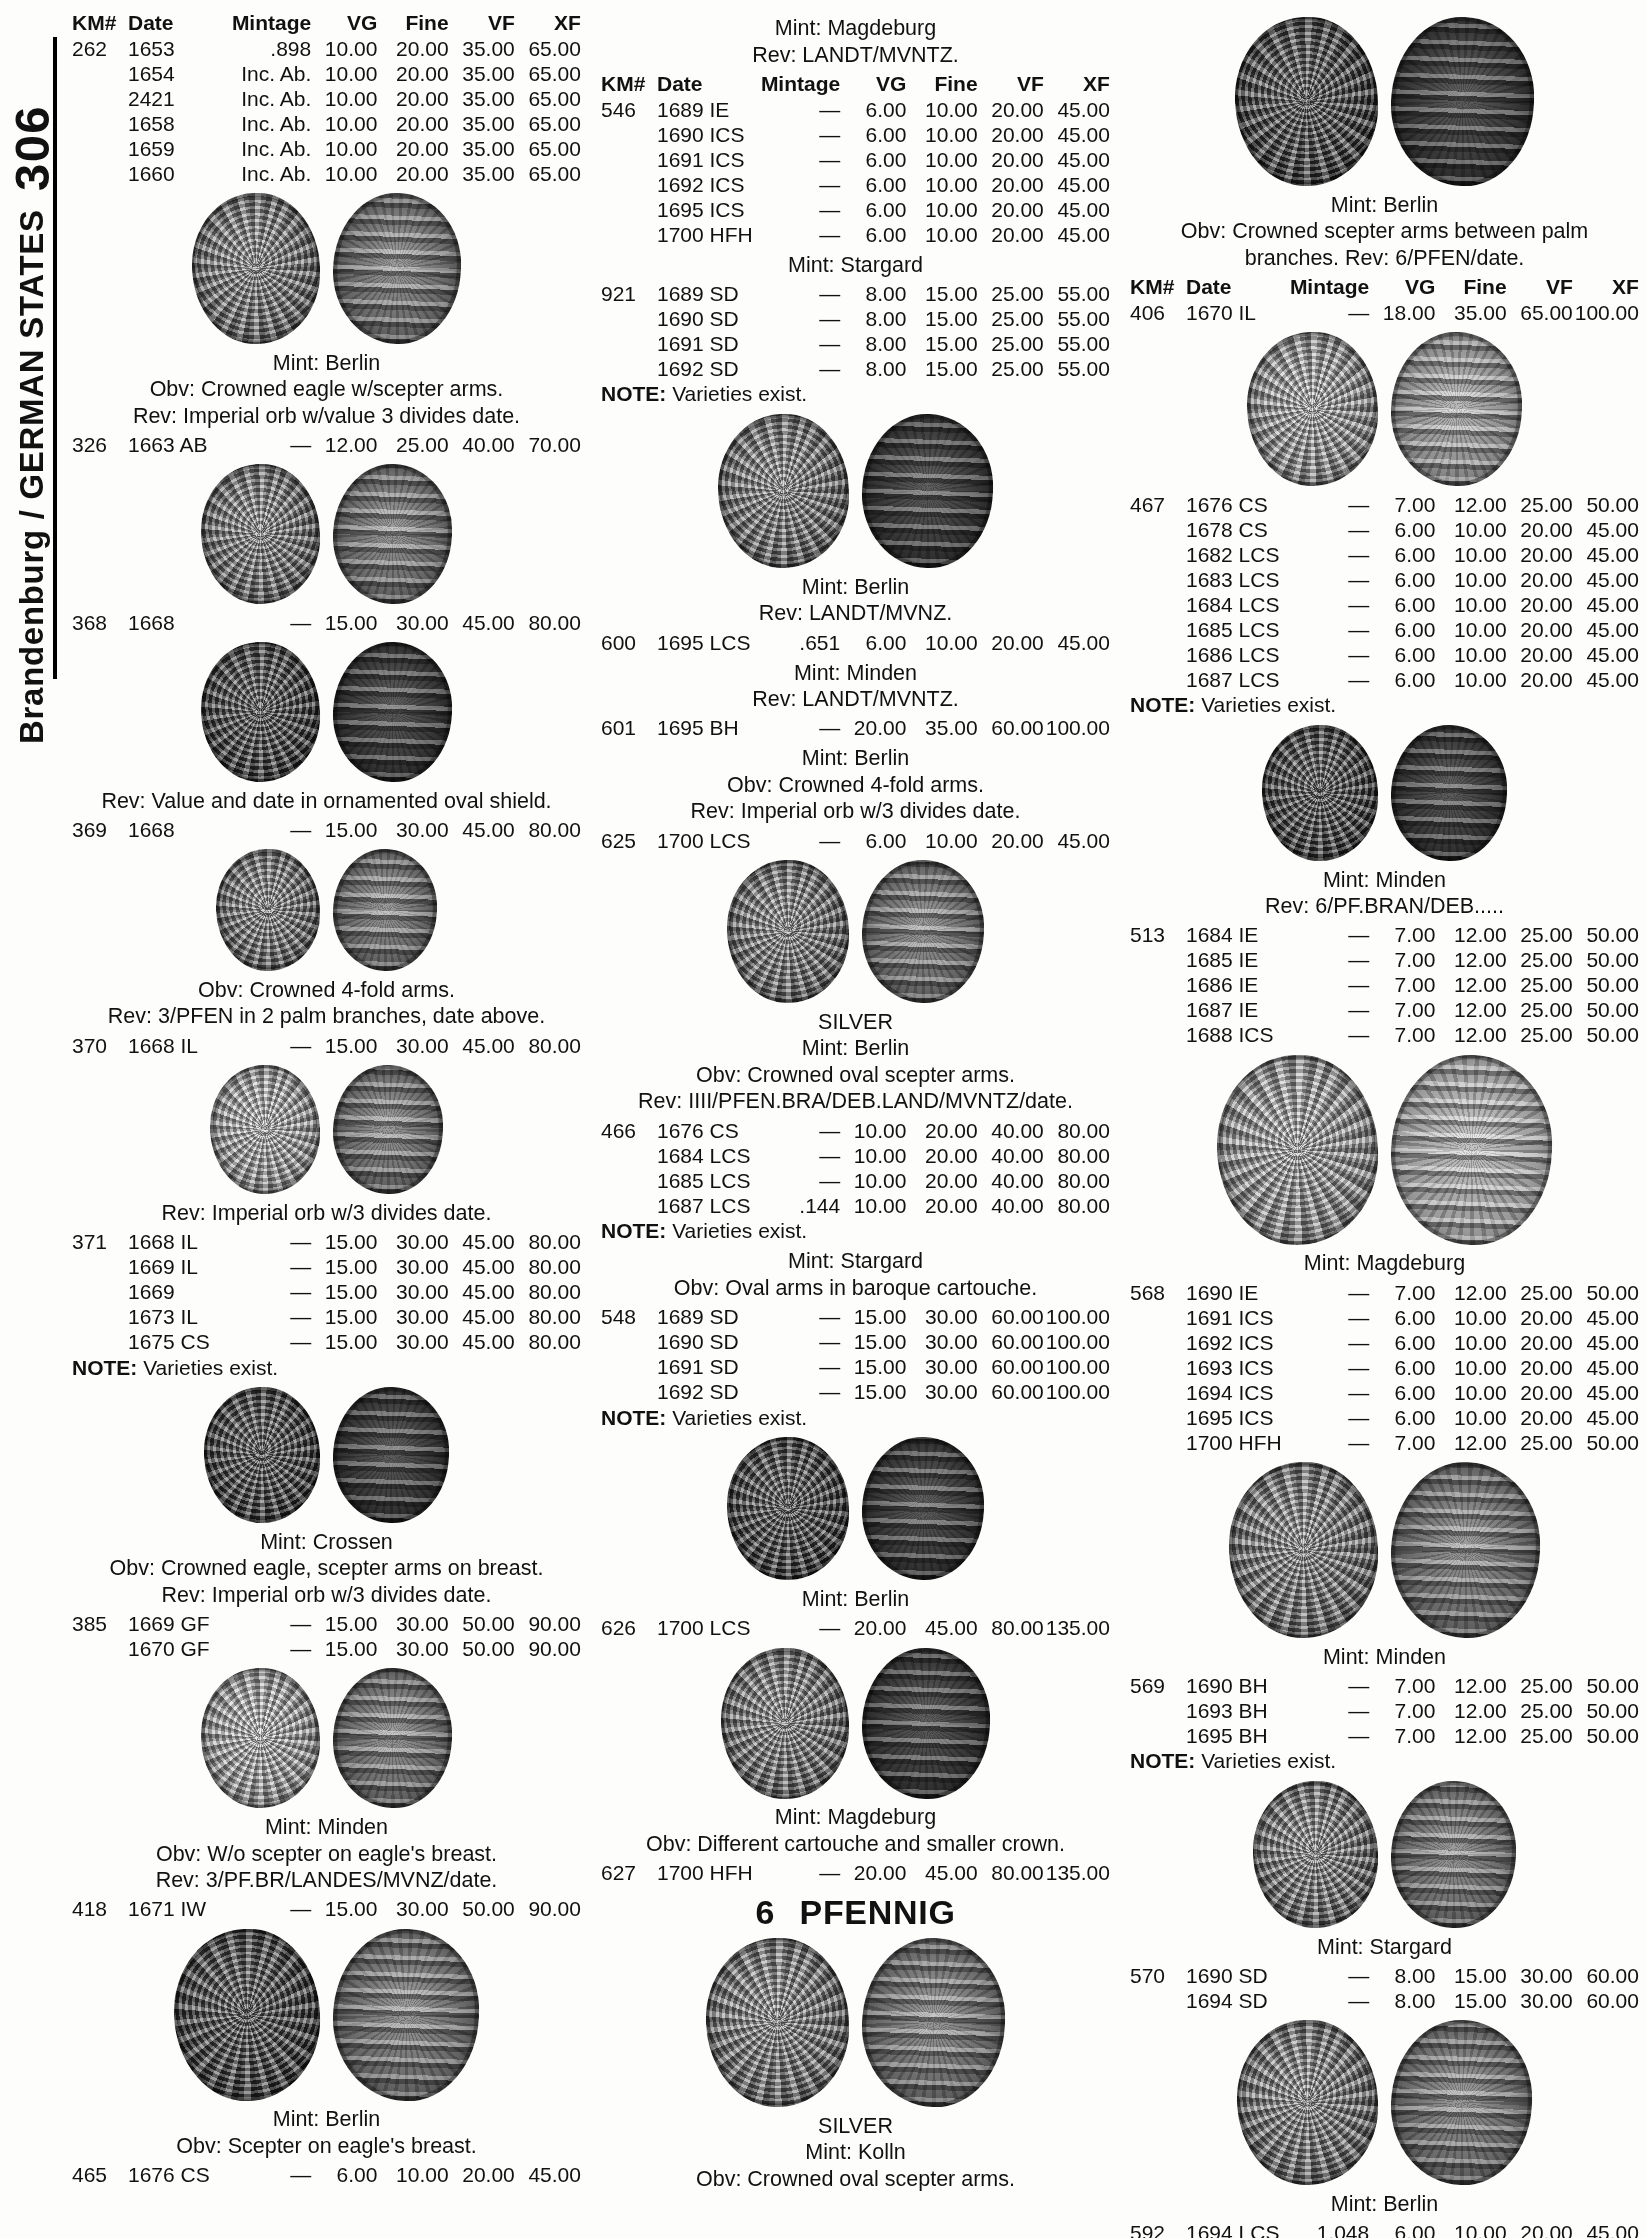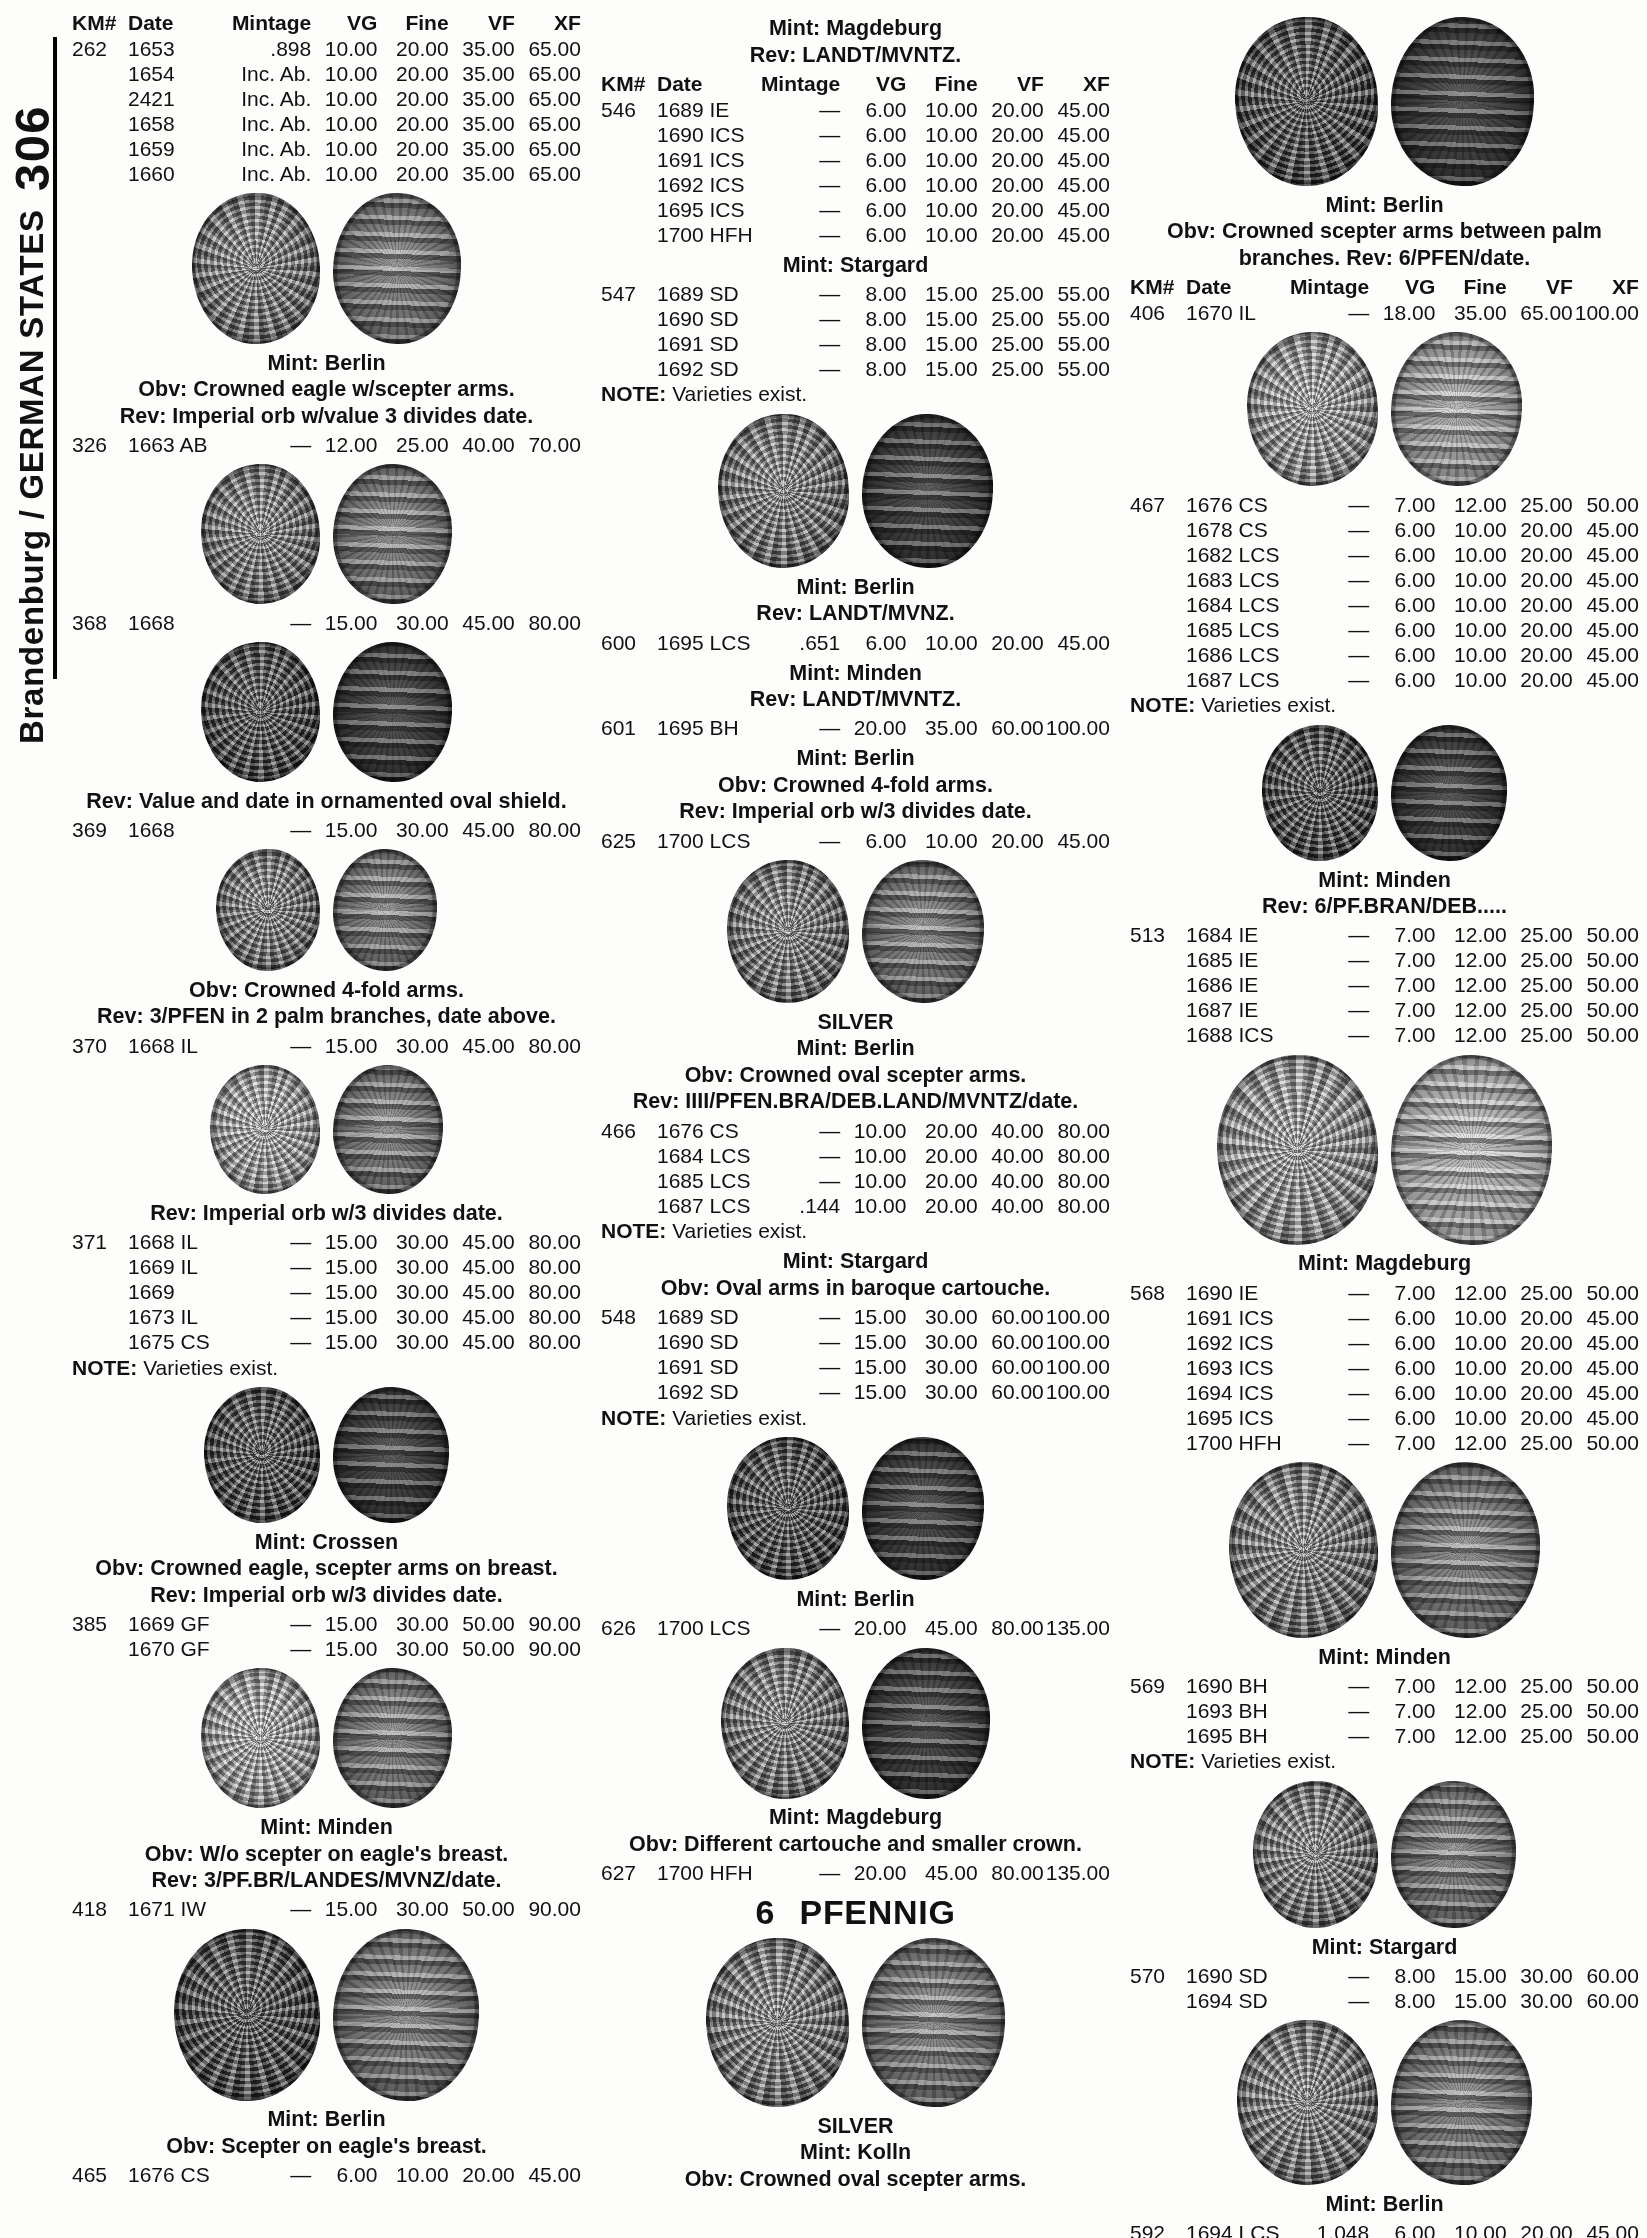--- a/index.html
+++ b/index.html
@@ -29,21 +29,21 @@
   
   .r{display:grid;grid-template-columns:11% 20% 16% 13% 14% 13% 13%;line-height:25px;font-size:21px;}
   .r .c{white-space:nowrap;overflow:visible;}
   .c.km{text-align:left;}
   .c.date{text-align:left;}
   .c.mint,.c.num{text-align:right;}
   .r.head .c{font-weight:bold;}
   .entries{margin:0.7px 0 1.4px;}
   
   .center-block{margin:5px 0 2.9px;}
-  .center-block p{margin:0;text-align:center;font-weight:bold;font-size:21.5px;line-height:26.5px;}
+  .center-block p{margin:0;text-align:center;font-weight:normal;font-size:21.5px;line-height:26.5px;}
   
   .note{font-size:21px;line-height:24.4px;margin:0.7px 0 4.3px;}
   .note b{font-weight:bold;}
   
   .section{margin:8.6px 0 2.9px;text-align:center;font-weight:bold;font-size:34px;line-height:37px;word-spacing:14.3px;letter-spacing:0.7px;}
   
   .coins{display:flex;justify-content:center;align-items:center;gap:13px;margin:7.2px 0 5.7px;}
   .coin{flex:none;}
   .coin.obv{
     background:
@@ -410,21 +410,21 @@
           <span class="c num">10.00</span>
           <span class="c num">20.00</span>
           <span class="c num">45.00</span>
         </div>
       </div>
       <div class="center-block">
         <p>Mint: Stargard</p>
       </div>
       <div class="entries">
         <div class="r">
-          <span class="c km">547</span>
+          <span class="c km">921</span>
           <span class="c date">1689 SD</span>
           <span class="c mint">—</span>
           <span class="c num">8.00</span>
           <span class="c num">15.00</span>
           <span class="c num">25.00</span>
           <span class="c num">55.00</span>
         </div>
         <div class="r">
           <span class="c km"></span>
           <span class="c date">1690 SD</span>

